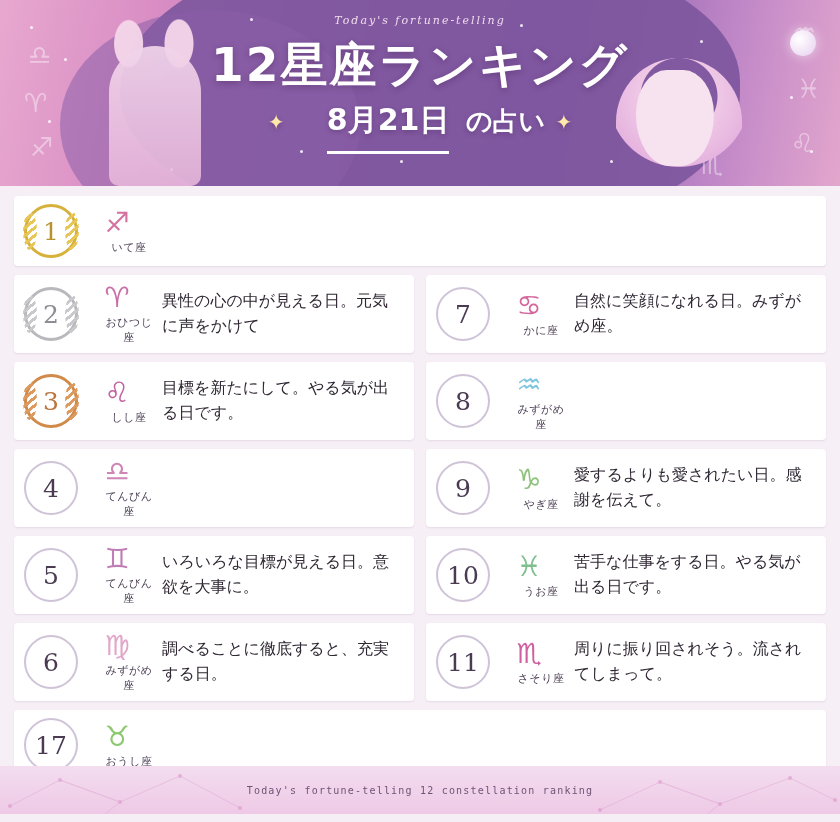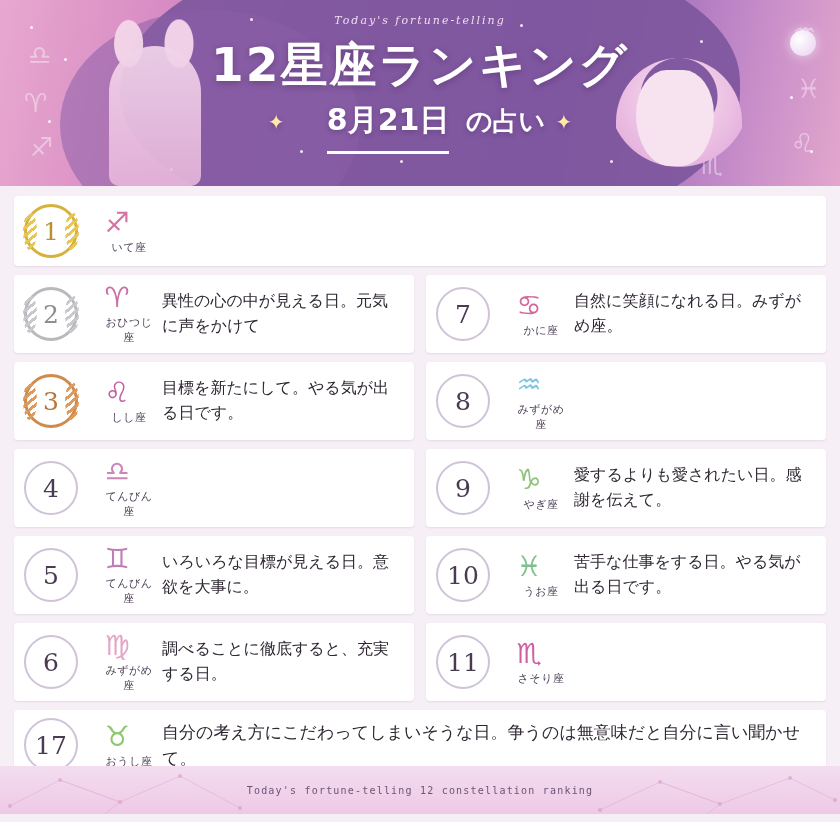--- a/index.html
+++ b/index.html
@@ -414,34 +414,34 @@
       </div>
       <div class="card half">
         <div class="rank">
           <span class="laurel"></span>
           <span class="num">11</span>
         </div>
         <div class="sign">
           <div class="sym" style="color:#cf5fa0">♏</div>
           <div class="nm">さそり座</div>
         </div>
+        <div class="txt">周りに振り回されそう。流されてしまって。</div>
       </div>
     </div>
 
     <div class="row">
       <div class="card wide">
         <div class="rank">
           <span class="laurel"></span>
           <span class="num">17</span>
         </div>
         <div class="sign">
           <div class="sym" style="color:#8dc76f">♉</div>
           <div class="nm">おうし座</div>
         </div>
-        <div class="txt">自分の考え方にこだわってしまいそうな日。争うのは無意味だと自分に言い聞かせて。</div>
       </div>
     </div>
 
   </div>
 
   <div class="footer">
     <svg class="net" viewBox="0 0 840 56" preserveAspectRatio="none">
       <g stroke="#e0a9d5" stroke-width="1" fill="none">
         <path d="M10 40 L60 14 L120 36 L180 10 L240 42"></path>
         <path d="M600 44 L660 16 L720 38 L790 12 L835 34"></path>

